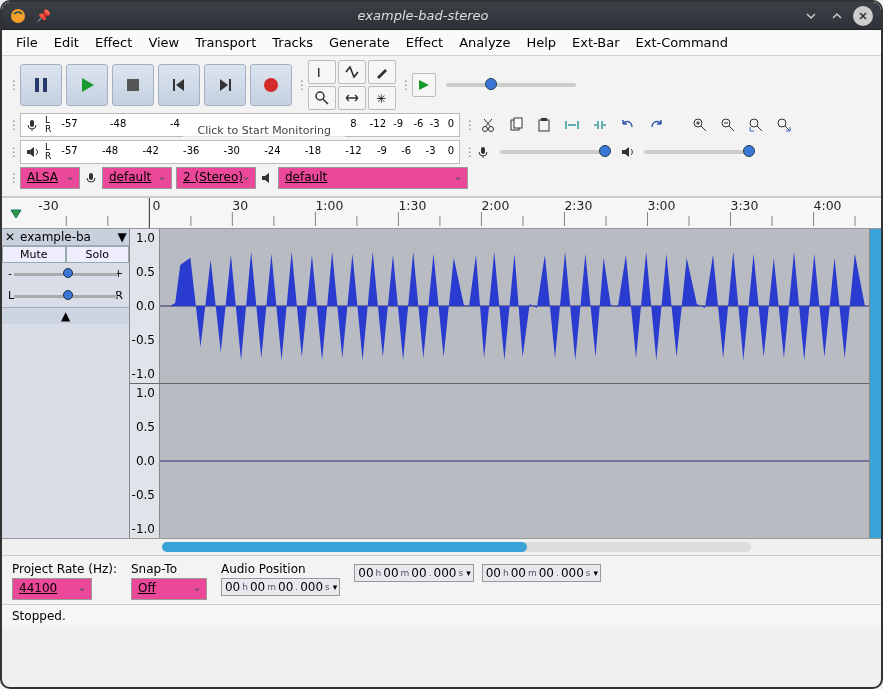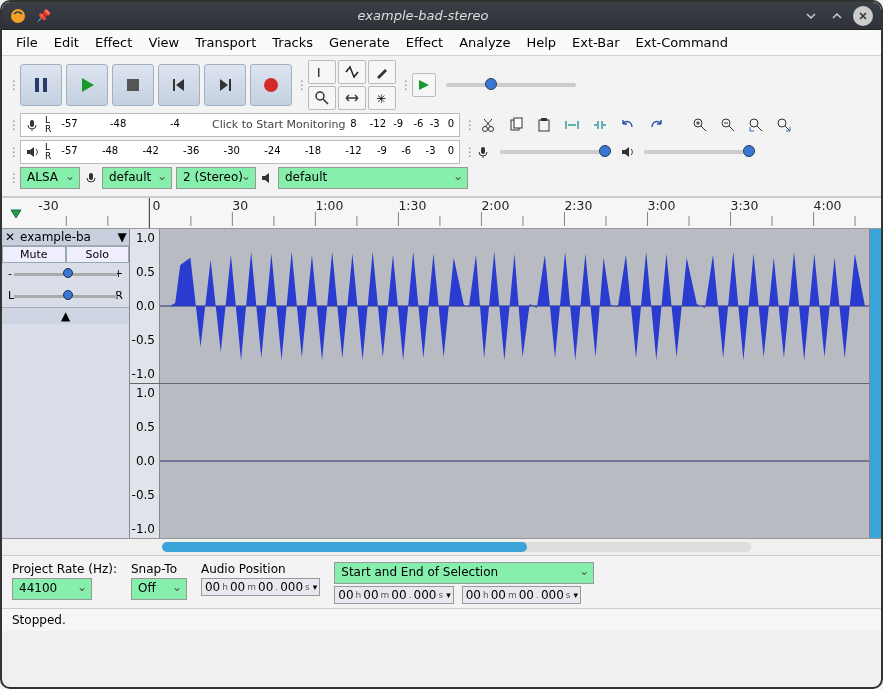--- a/index.html
+++ b/index.html
@@ -27,26 +27,26 @@
 .iconbtn { width: 24px; height: 22px; display: flex; align-items: center; justify-content: center; cursor: pointer; border: 1px solid transparent; border-radius:2px; }
 
 .toolgrid { display: grid; grid-template-columns: repeat(3, 28px); grid-template-rows: repeat(2, 24px); gap: 2px; }
 
 
 .meter { display: flex; align-items: center; border: 1px solid #bbb; background: #fff; height: 24px; }
 .meter .micon { width: 22px; display:flex; justify-content:center; }
 .meter .lr { font-size: 9px; line-height: 9px; margin: 0 2px; }
 .meter .scale { position: relative; flex:1; height: 100%; }
 .meter .scale .lbl { position: absolute; top: 4px; font-size: 10px; transform: translateX(-50%); }
-.meter .overlay { position:absolute; left:0; right:0; top:4px; text-align:right; font-size:11px; color:#444; background: rgba(255,255,255,0.6); }
+.meter .overlay { position:absolute; left:0; right:0; top:10px; text-align:center; font-size:11px; color:#444; background: rgba(255,255,255,0.6); }
 
 .slider-track { position:relative; width: 130px; height: 4px; background: #ccc; border-radius:2px; margin: 0 6px; }
 .slider-thumb { position:absolute; top:-5px; width:12px; height:12px; background:#3a76d6; border:1px solid #245; border-radius:50%; }
 
-.dd { height: 22px; border: 1px solid #999; background: #86efac; padding: 2px 4px 2px 6px; font-size: 12px; position: relative; cursor:pointer; }
+.dd { height: 22px; border: 1px solid #999; background: #ec4899; padding: 2px 4px 2px 6px; font-size: 12px; position: relative; cursor:pointer;text-decoration:underline; }
 .dd::after { content:"⌄"; position:absolute; right:4px; top:1px; font-size:12px; color:#555; }
 
 
 .ruler-wrap { display:flex; border-top:1px solid #ccc; border-bottom:1px solid #999; background:#f6f6f6; }
 .ruler-left { width: 28px; display:flex; align-items:center; justify-content:center; }
 .ruler { flex:1; position:relative; height: 30px; overflow:hidden; }
 .ruler svg { width:100%; height:100%; }
 
 
 .tracks { display:flex; height: 310px; background: #808080; border-bottom: 1px solid #999; }
@@ -499,38 +499,37 @@
     </div>
 </div>
 
 <div class="selbar">
   <div class="selcol">
     <div class="hdr">Project Rate (Hz):</div>
     <div class="dd" style="width:80px">44100</div>
   </div>
   <div class="selcol">
     <div class="hdr">Snap-To</div>
-    <div class="dd" style="width:56px">Off</div>
+    <div class="dd" style="width:76px">Off</div>
   </div>
   <div class="selcol">
     <div class="hdr">Audio Position</div>
     <div class="timebox">
       <span class="seg">00</span>
         <span class="u">h</span>
       <span class="seg">00</span>
         <span class="u">m</span>
       <span class="seg">00</span>
         <span class="u">.</span>
       <span class="seg">000</span>
         <span class="u">s</span>
         <span class="dn">▾</span>
     </div>
   </div>
   <div class="selcol" style="flex:1">
-    <div class="dd" style="width:260px">Start and End of Selection</div>
     <div style="margin-top:2px; display:flex; gap:8px">
       <div class="timebox">
         <span class="seg">00</span>
           <span class="u">h</span>
         <span class="seg">00</span>
           <span class="u">m</span>
         <span class="seg">00</span>
           <span class="u">.</span>
         <span class="seg">000</span>
           <span class="u">s</span>

